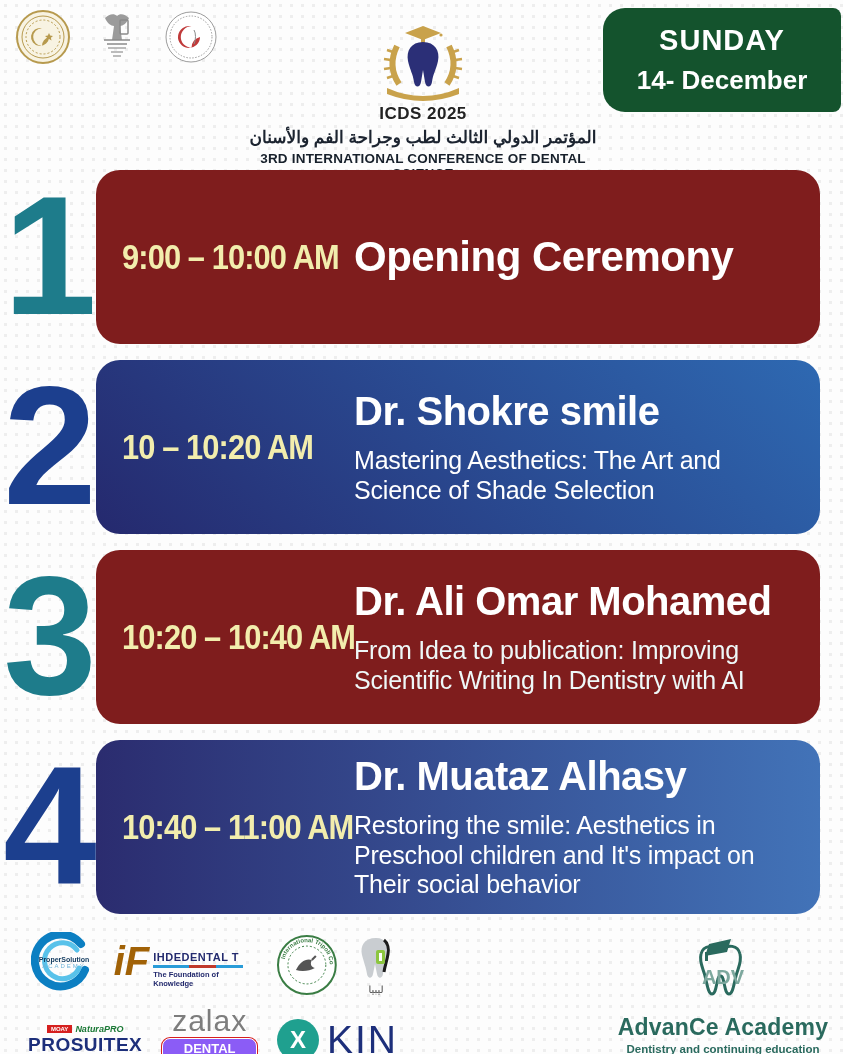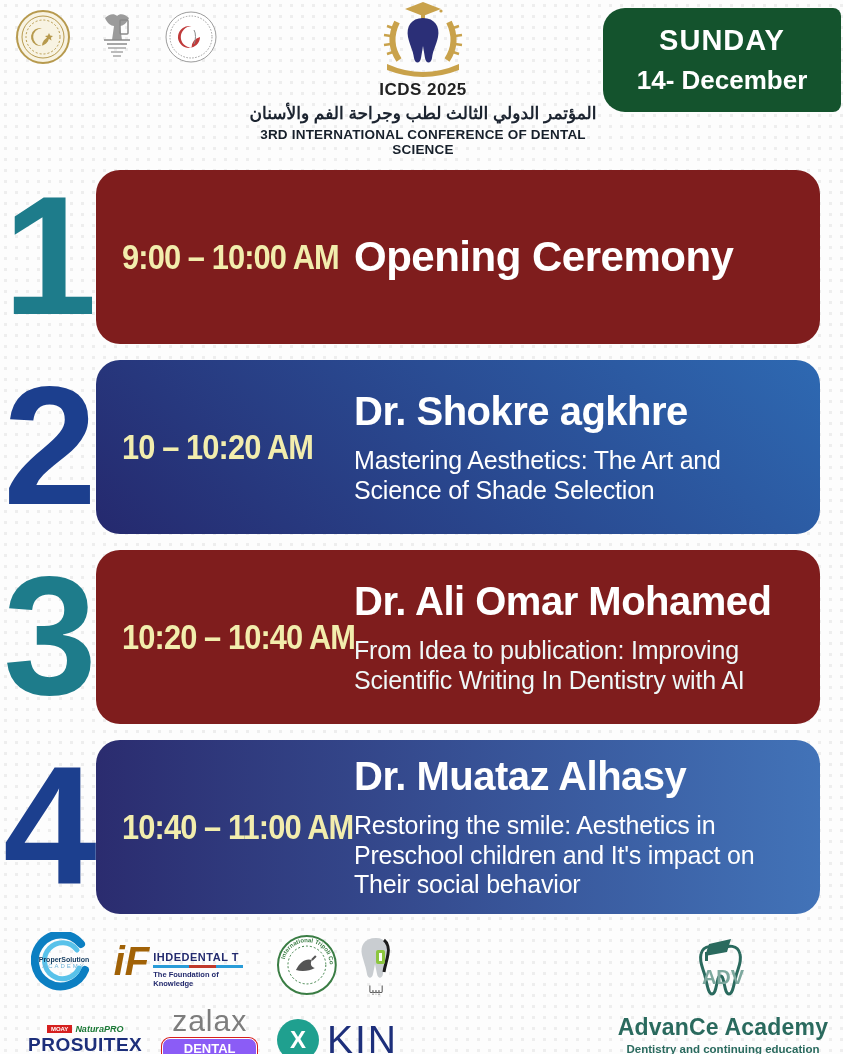--- a/index.html
+++ b/index.html
@@ -17,21 +17,21 @@
     background-image:radial-gradient(circle, #e9e9e9 1.8px, transparent 2px);
     background-size:11px 11px;
     opacity:.75;
     pointer-events:none;
   }
 
   
   .org-logos{ position:absolute; left:16px; top:10px; display:flex; gap:20px; }
   .org-logo{ width:54px; height:54px; }
 
-  .branding{ position:absolute; left:233px; top:0; width:380px; text-align:center; }
+  .branding{ position:absolute; left:233px; top:24px; width:380px; text-align:center; }
   .event-logo{ display:block; margin:0 auto; }
   .event-name{ font-size:17px; font-weight:bold; color:#222; letter-spacing:.5px; margin-top:-2px;}
   .title-ar{ font-size:17px; font-weight:bold; color:#1c2430; margin-top:3px; direction:rtl; }
   .title-en{ font-size:13.5px; font-weight:bold; color:#17202b; letter-spacing:.2px; margin-top:3px; }
 
   .date-badge{
     position:absolute; right:2px; top:8px; width:238px; height:104px;
     background:#14532d; border-radius:22px 8px 8px 22px;
     display:flex; flex-direction:column; justify-content:center; align-items:center;
     color:#fff;
@@ -166,21 +166,21 @@
           <div class="card-title solo">Opening Ceremony</div>
         </div>
       </div>
     </div>
 
     <div class="row">
       <div class="num navy">2</div>
       <div class="card blue-diag">
         <div class="time">10 – 10:20 AM</div>
         <div class="card-text">
-          <div class="card-title">Dr. Shokre agkhre</div>
+          <div class="card-title">Dr. Shokre smile</div>
           <div class="card-sub">Mastering Aesthetics: The Art and Science of Shade Selection</div>
         </div>
       </div>
     </div>
 
     <div class="row">
       <div class="num teal">3</div>
       <div class="card teal">
         <div class="time">10:20 – 10:40 AM</div>
         <div class="card-text">

